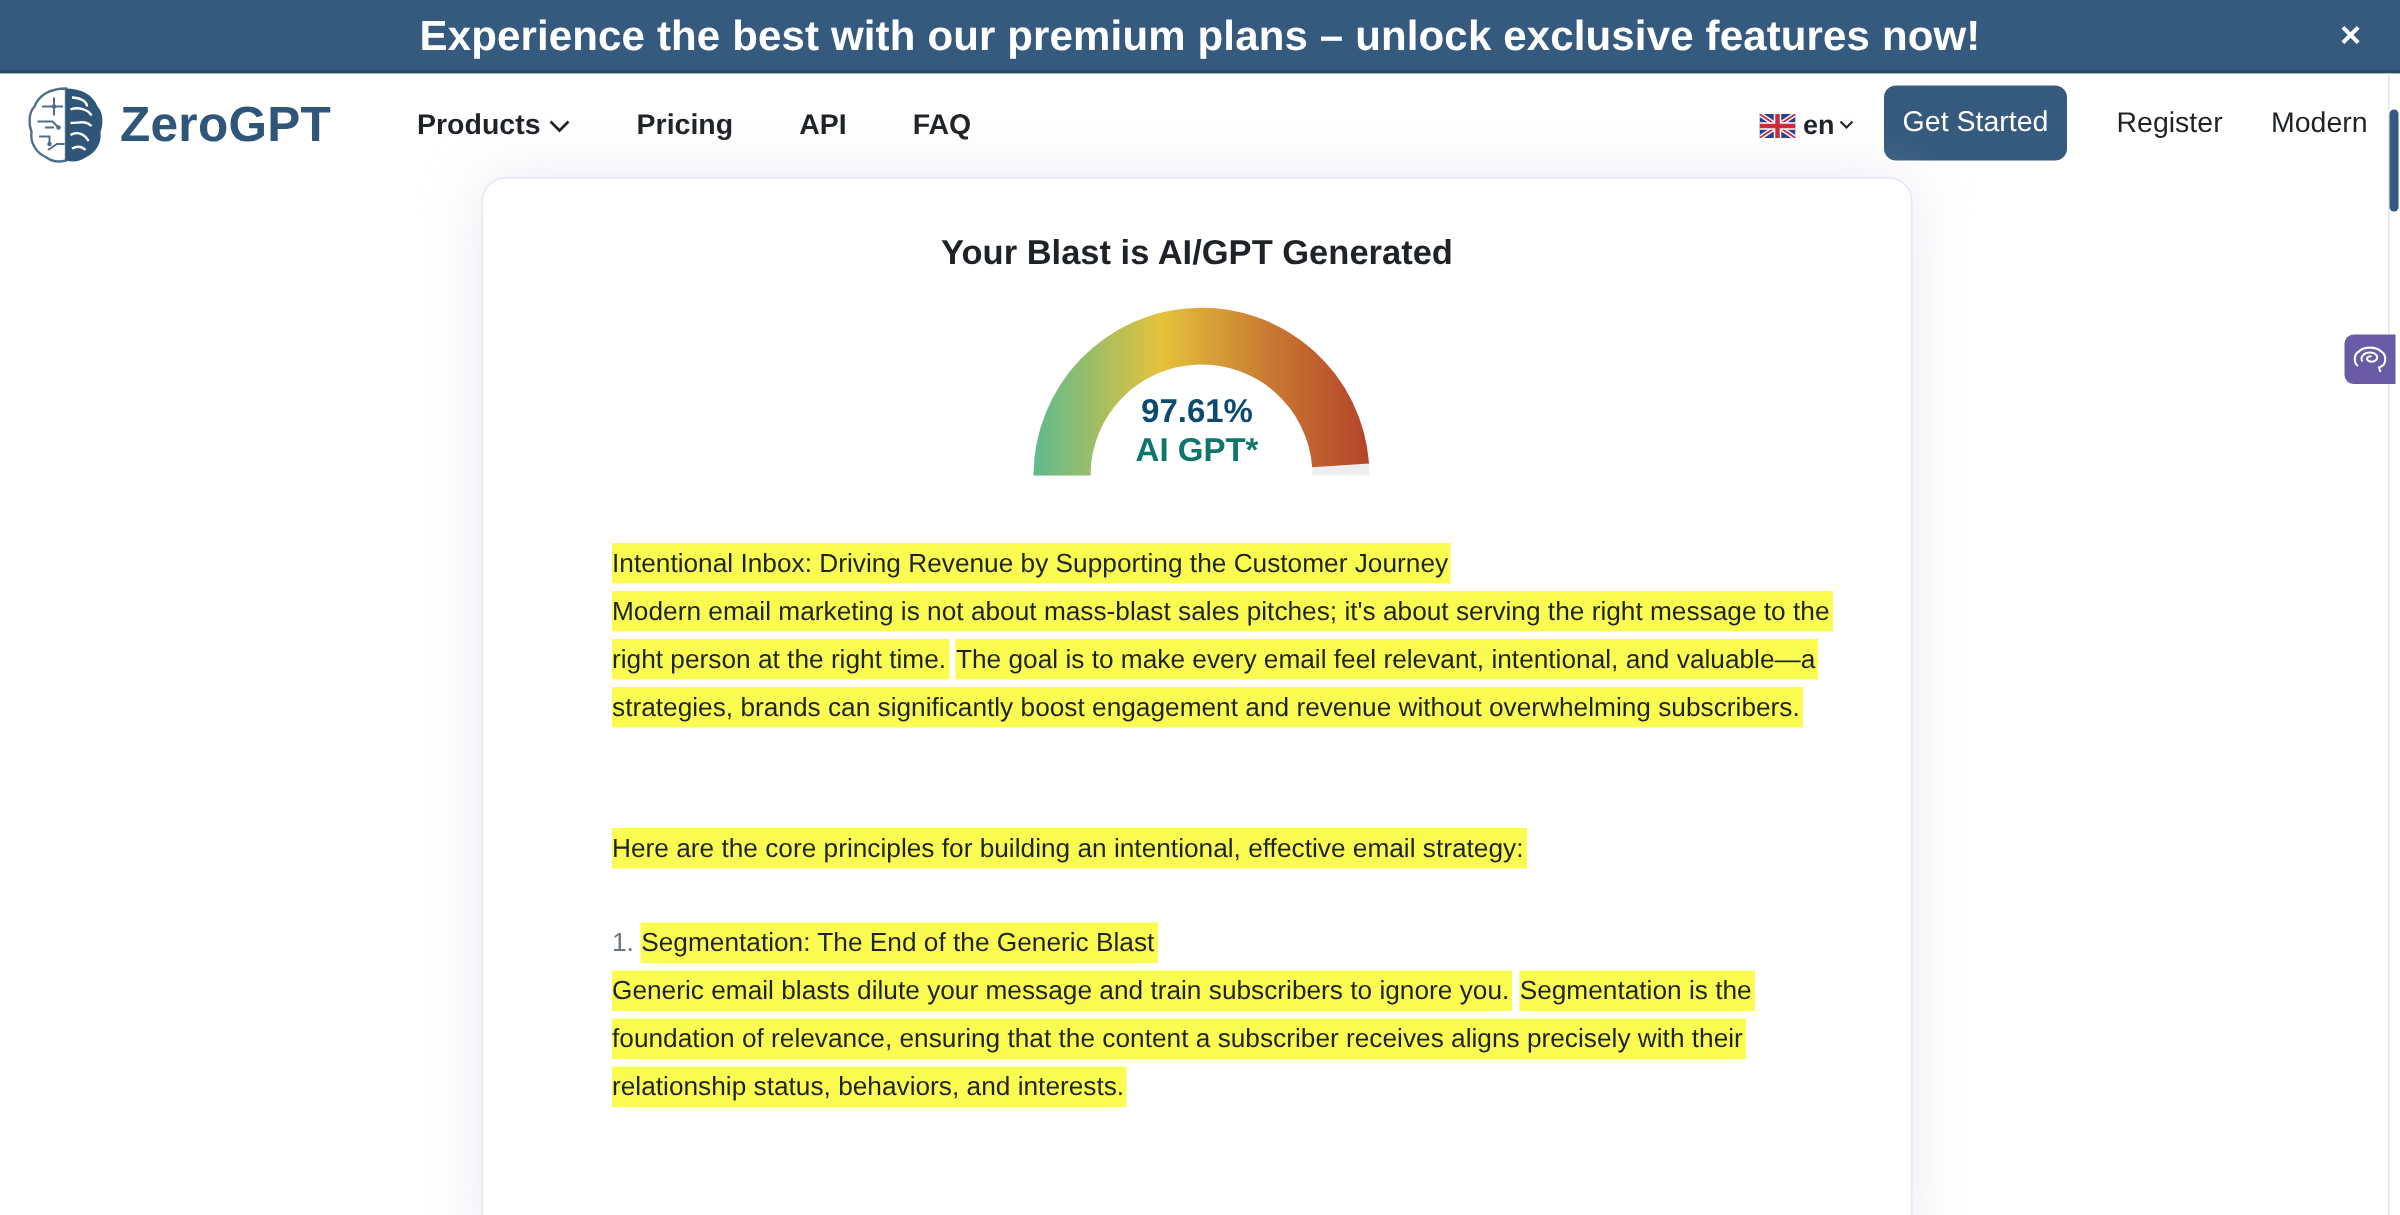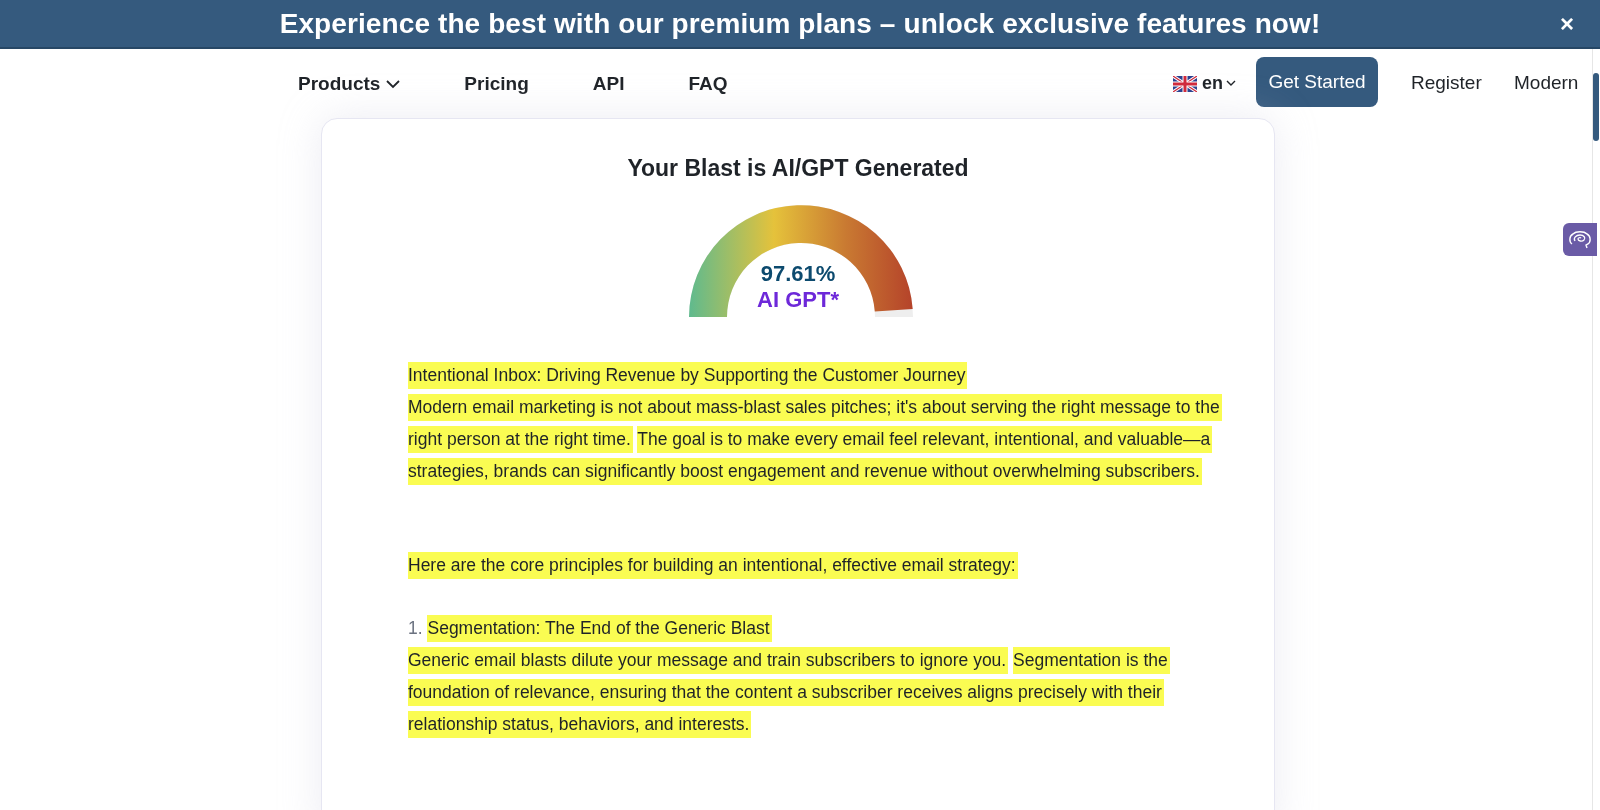--- a/index.html
+++ b/index.html
@@ -19,21 +19,21 @@
 
   .navbar {
     position: absolute; left: 0; top: 49px; width: 1592px; height: 70px;
     background: #ffffff; display: flex; align-items: center;
   }
   .logo { position: absolute; left: 16px; top: 6px; display: flex; align-items: center; cursor: pointer; }
   .logo-icon { width: 56px; height: 56px; }
   .logo-text { margin-left: 8px; font-size: 33px; font-weight: bold; color: #2f5678; letter-spacing: 0.2px; }
 
   .nav-links { position: absolute; left: 278px; top: 0; height: 70px; display: flex; align-items: center; }
-  .nav-link { font-size: 19px; font-weight: bold; color: #1f2328; margin-right: 44px; cursor: pointer; display: flex; align-items: center; margin-left: 20px; }
+  .nav-link { font-size: 19px; font-weight: bold; color: #1f2328; margin-right: 44px; cursor: pointer; display: flex; align-items: center; }
   .nav-link .chev { margin-left: 6px; width: 14px; height: 10px; }
 
   .lang { position: absolute; left: 1173px; top: 24px; display: flex; align-items: center; cursor: pointer; }
   .flag { width: 24px; height: 16px; }
   .lang-label { font-size: 18px; font-weight: bold; margin-left: 5px; color: #1f2328; }
   .lang .chev { margin-left: 3px; width: 10px; height: 7px; }
 
   .get-started {
     position: absolute; left: 1256px; top: 8px; width: 122px; height: 50px;
     background: #355a7e; color: #ffffff; border-radius: 8px;
@@ -59,39 +59,51 @@
     position: absolute; left: 0; top: 36px; width: 100%; text-align: center;
     font-size: 23px; font-weight: bold; color: #1f2328;
   }
   .gauge { position: absolute; left: 365px; top: 82px; width: 228px; height: 118px; }
   .gauge-value {
     position: absolute; left: 0; top: 142px; width: 100%; text-align: center;
     font-size: 22px; font-weight: bold; color: #0c4a6e;
   }
   .gauge-label {
     position: absolute; left: 0; top: 168px; width: 100%; text-align: center;
-    font-size: 22px; font-weight: bold; color: #6d28d9;
+    font-size: 22px; font-weight: bold; color: #0f766e;
   }
 
   .content { position: absolute; left: 62px; top: 240px; width: 840px; font-size: 17.5px; color: #1f2328; }
   .line { height: 32px; line-height: 32px; white-space: nowrap; padding-left: 24px; }
   .hl { background: #fafc52; padding: 3px 2px 4px 0; }
   .gap-large { height: 62px; }
   .gap-med { height: 31px; }
   .list-num { color: #6b7280; }
 </style>
 </head>
 <body>
 
 <div class="banner">
   <span class="banner-text">Experience the best with our premium plans – unlock exclusive features now!</span>
   <span class="banner-close">×</span>
 </div>
 
 <div class="navbar">
+  <div class="logo">
+    <svg class="logo-icon" viewBox="0 0 56 56">
+      <path d="M28 4 C18 4 10 8 7 16 C3 20 3 28 5 33 C4 40 8 47 15 50 C19 53 24 53 28 52 Z" fill="#ffffff" stroke="#4f6e8c" stroke-width="1.6"></path>
+      <path d="M12 16 h8 v6 M9 26 h10 l4 4 M10 36 h7 v5 M16 45 l6 -4 h5 M20 10 v6 h6 M14 30 h6" fill="none" stroke="#4f6e8c" stroke-width="1.3"></path>
+      <circle cx="20" cy="16" r="1.5" fill="#4f6e8c"></circle>
+        <circle cx="23" cy="30" r="1.5" fill="#4f6e8c"></circle>
+        <circle cx="17" cy="41" r="1.5" fill="#4f6e8c"></circle>
+      <path d="M28 4 C38 4 46 8 49 16 C53 20 53 28 51 33 C52 40 48 47 41 50 C37 53 32 53 28 52 Z" fill="#2f5678"></path>
+      <path d="M32 10 c6 0 10 3 10 6 M31 18 c5 -2 12 0 14 4 M31 27 c6 0 10 -2 14 2 M31 35 c5 -3 10 0 12 4 M32 44 c4 -2 7 -1 9 1" fill="none" stroke="#ffffff" stroke-width="1.6"></path>
+    </svg>
+    <span class="logo-text">ZeroGPT</span>
+  </div>
 
   <div class="nav-links">
     <div class="nav-link">
       <span>Products</span>
       <svg class="chev" viewBox="0 0 14 10">
           <path d="M1 2 L7 8 L13 2" fill="none" stroke="#1f2328" stroke-width="1.8"></path>
         </svg>
     </div>
     <div class="nav-link">Pricing</div>
     <div class="nav-link">API</div>

